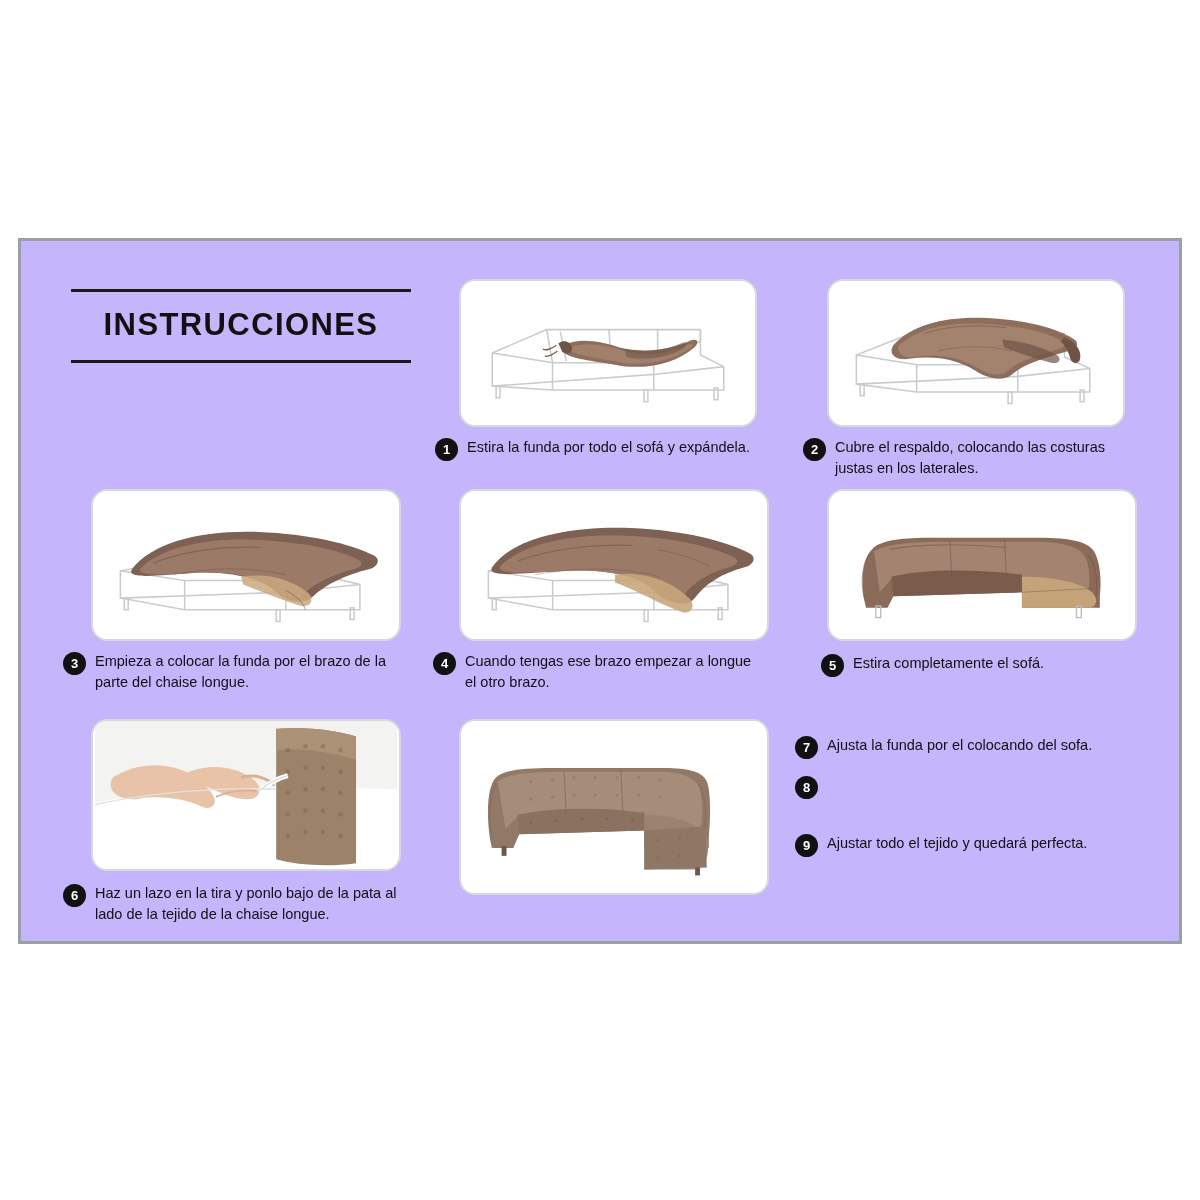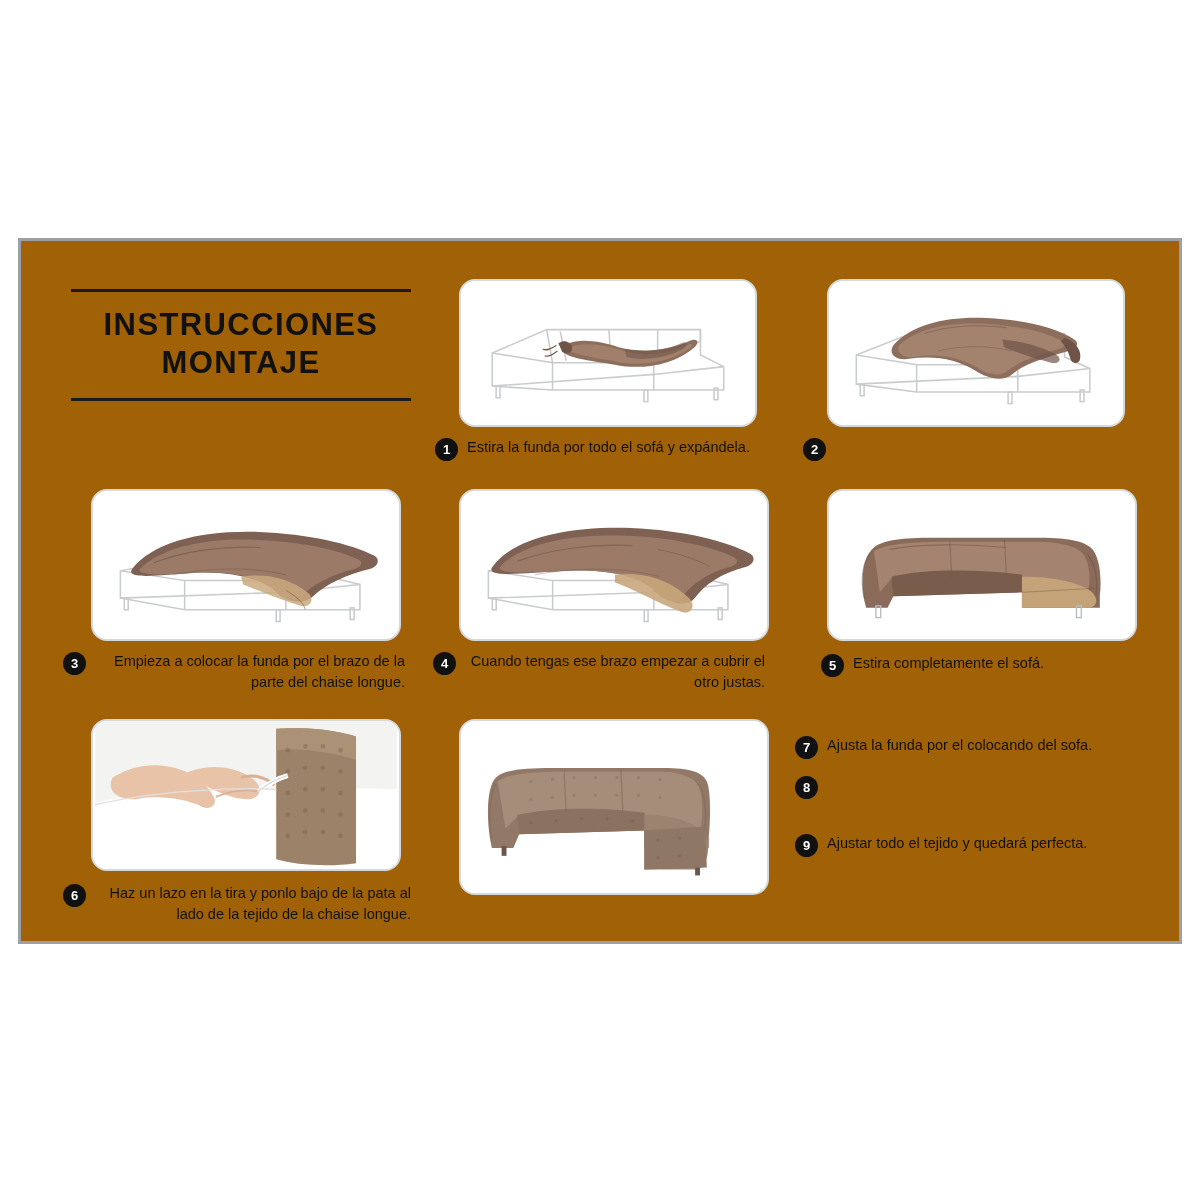--- a/index.html
+++ b/index.html
@@ -13,21 +13,21 @@
     font-family: "Liberation Sans", sans-serif;
     overflow: hidden;
   }
 
   #sheet {
     position: absolute;
     left: 18px;
     top: 238px;
     width: 1164px;
     height: 706px;
-    background: #a16207;
+    background: #c4b5fd;
     border: 3px solid #9aa0a4;
     box-sizing: border-box;
   }
 
   
   .title-block {
     position: absolute;
     left: 50px;
     top: 48px;
     width: 340px;
@@ -76,35 +76,33 @@
     font-weight: bold;
     display: flex;
     align-items: center;
     justify-content: center;
     margin-top: 1px;
   }
   .cap-text {
     font-size: 14.5px;
     color: #111;
     line-height: 1.42;
-    text-align: right;
   }
 
   
   .ill { position: absolute; left: 0; top: 0; width: 100%; height: 100%; }
 </style>
 </head>
 <body>
 
 <div id="sheet">
 
   <div class="title-block">
     <div class="title-rule top"></div>
     <div class="title-line">INSTRUCCIONES</div>
-    <div class="title-line">MONTAJE</div>
     <div class="title-rule bottom"></div>
   </div>
 
   <div class="panel" style="left:438px; top:38px; width:298px; height:148px;">
     <svg class="ill" viewBox="0 0 298 148">
       <g fill="none" stroke="#c9ccce" stroke-width="1.6">
         <path d="M30 108 L30 74 L86 50 L244 50 L244 76 L268 88 L268 112 L196 112 L196 96 L30 108 Z"></path>
         <path d="M30 74 L92 84 L92 112"></path>
         <path d="M92 84 L196 84 L196 96"></path>
         <path d="M196 84 L244 62"></path>
@@ -160,20 +158,21 @@
                  C76 80, 66 74, 70 66 Z" fill="#a3826e"></path>
         <path d="M176 60 C198 62, 218 68, 232 76 C238 80, 234 86, 226 84 C210 80, 192 74, 178 68 Z" fill="#6f5347" opacity="0.7"></path>
         <path d="M240 58 C250 62, 258 70, 256 80 C255 86, 248 86, 246 80 C244 72, 240 66, 236 62 Z" fill="#6f5347"></path>
         <path d="M96 54 C120 46, 152 44, 180 48" stroke="#6f5347" stroke-width="1.2" fill="none" opacity="0.5"></path>
         <path d="M110 72 C134 66, 162 66, 186 72" stroke="#6f5347" stroke-width="1" fill="none" opacity="0.4"></path>
       </g>
     </svg>
   </div>
   <div class="caption" style="left:782px; top:196px; width:320px;">
     <div class="badge">2</div>
+    <div class="cap-text">Cubre el respaldo, colocando las costuras  justas en los laterales.</div>
   </div>
 
   <div class="panel" style="left:70px; top:248px; width:310px; height:152px;">
     <svg class="ill" viewBox="0 0 310 152">
       <g fill="none" stroke="#c9ccce" stroke-width="1.6">
         <path d="M26 110 L26 82 L90 70 L230 70 L230 86 L272 96 L272 122 L196 122 L196 104 L26 110 Z"></path>
         <path d="M26 82 L92 92 L92 122"></path>
         <path d="M92 92 L196 92 L196 104"></path>
         <path d="M26 110 L92 122 L196 122"></path>
         <path d="M272 96 L196 104"></path>
@@ -221,21 +220,21 @@
                  C76 84, 34 86, 38 78 Z" fill="#9b7b68"></path>
         <path d="M156 86 C186 82, 214 92, 232 110 C240 118, 234 128, 224 124 C206 118, 178 102, 156 94 Z" fill="#c8a67c" opacity="0.9"></path>
         <path d="M56 72 C88 60, 132 54, 174 56" stroke="#5f4a3e" stroke-width="1.2" fill="none" opacity="0.45"></path>
         <path d="M74 86 C118 78, 164 78, 202 88" stroke="#5f4a3e" stroke-width="1" fill="none" opacity="0.35"></path>
         <path d="M200 60 C220 64, 240 70, 254 78" stroke="#5f4a3e" stroke-width="1" fill="none" opacity="0.4"></path>
       </g>
     </svg>
   </div>
   <div class="caption" style="left:412px; top:410px; width:332px;">
     <div class="badge">4</div>
-    <div class="cap-text">Cuando tengas ese brazo empezar a cubrir el otro justas.</div>
+    <div class="cap-text">Cuando tengas ese brazo empezar a longue el otro brazo.</div>
   </div>
 
   <div class="panel" style="left:806px; top:248px; width:310px; height:152px;">
     <svg class="ill" viewBox="0 0 310 152">
       <g>
         <path d="M34 112 C30 86, 34 66, 44 58 C54 50, 74 48, 104 48 L214 48
                  C246 48, 264 52, 270 62 C276 72, 278 90, 276 108
                  L276 120 L196 120 L196 104 L64 108 L58 120 L36 120 Z" fill="#8a6a58"></path>
         <path d="M44 62 C56 54, 84 52, 120 52 L208 52 C240 52, 258 58, 262 70
                  C266 80, 266 94, 264 104 L200 100 L196 86 L62 90 L50 104 Z" fill="#a48470"></path>

